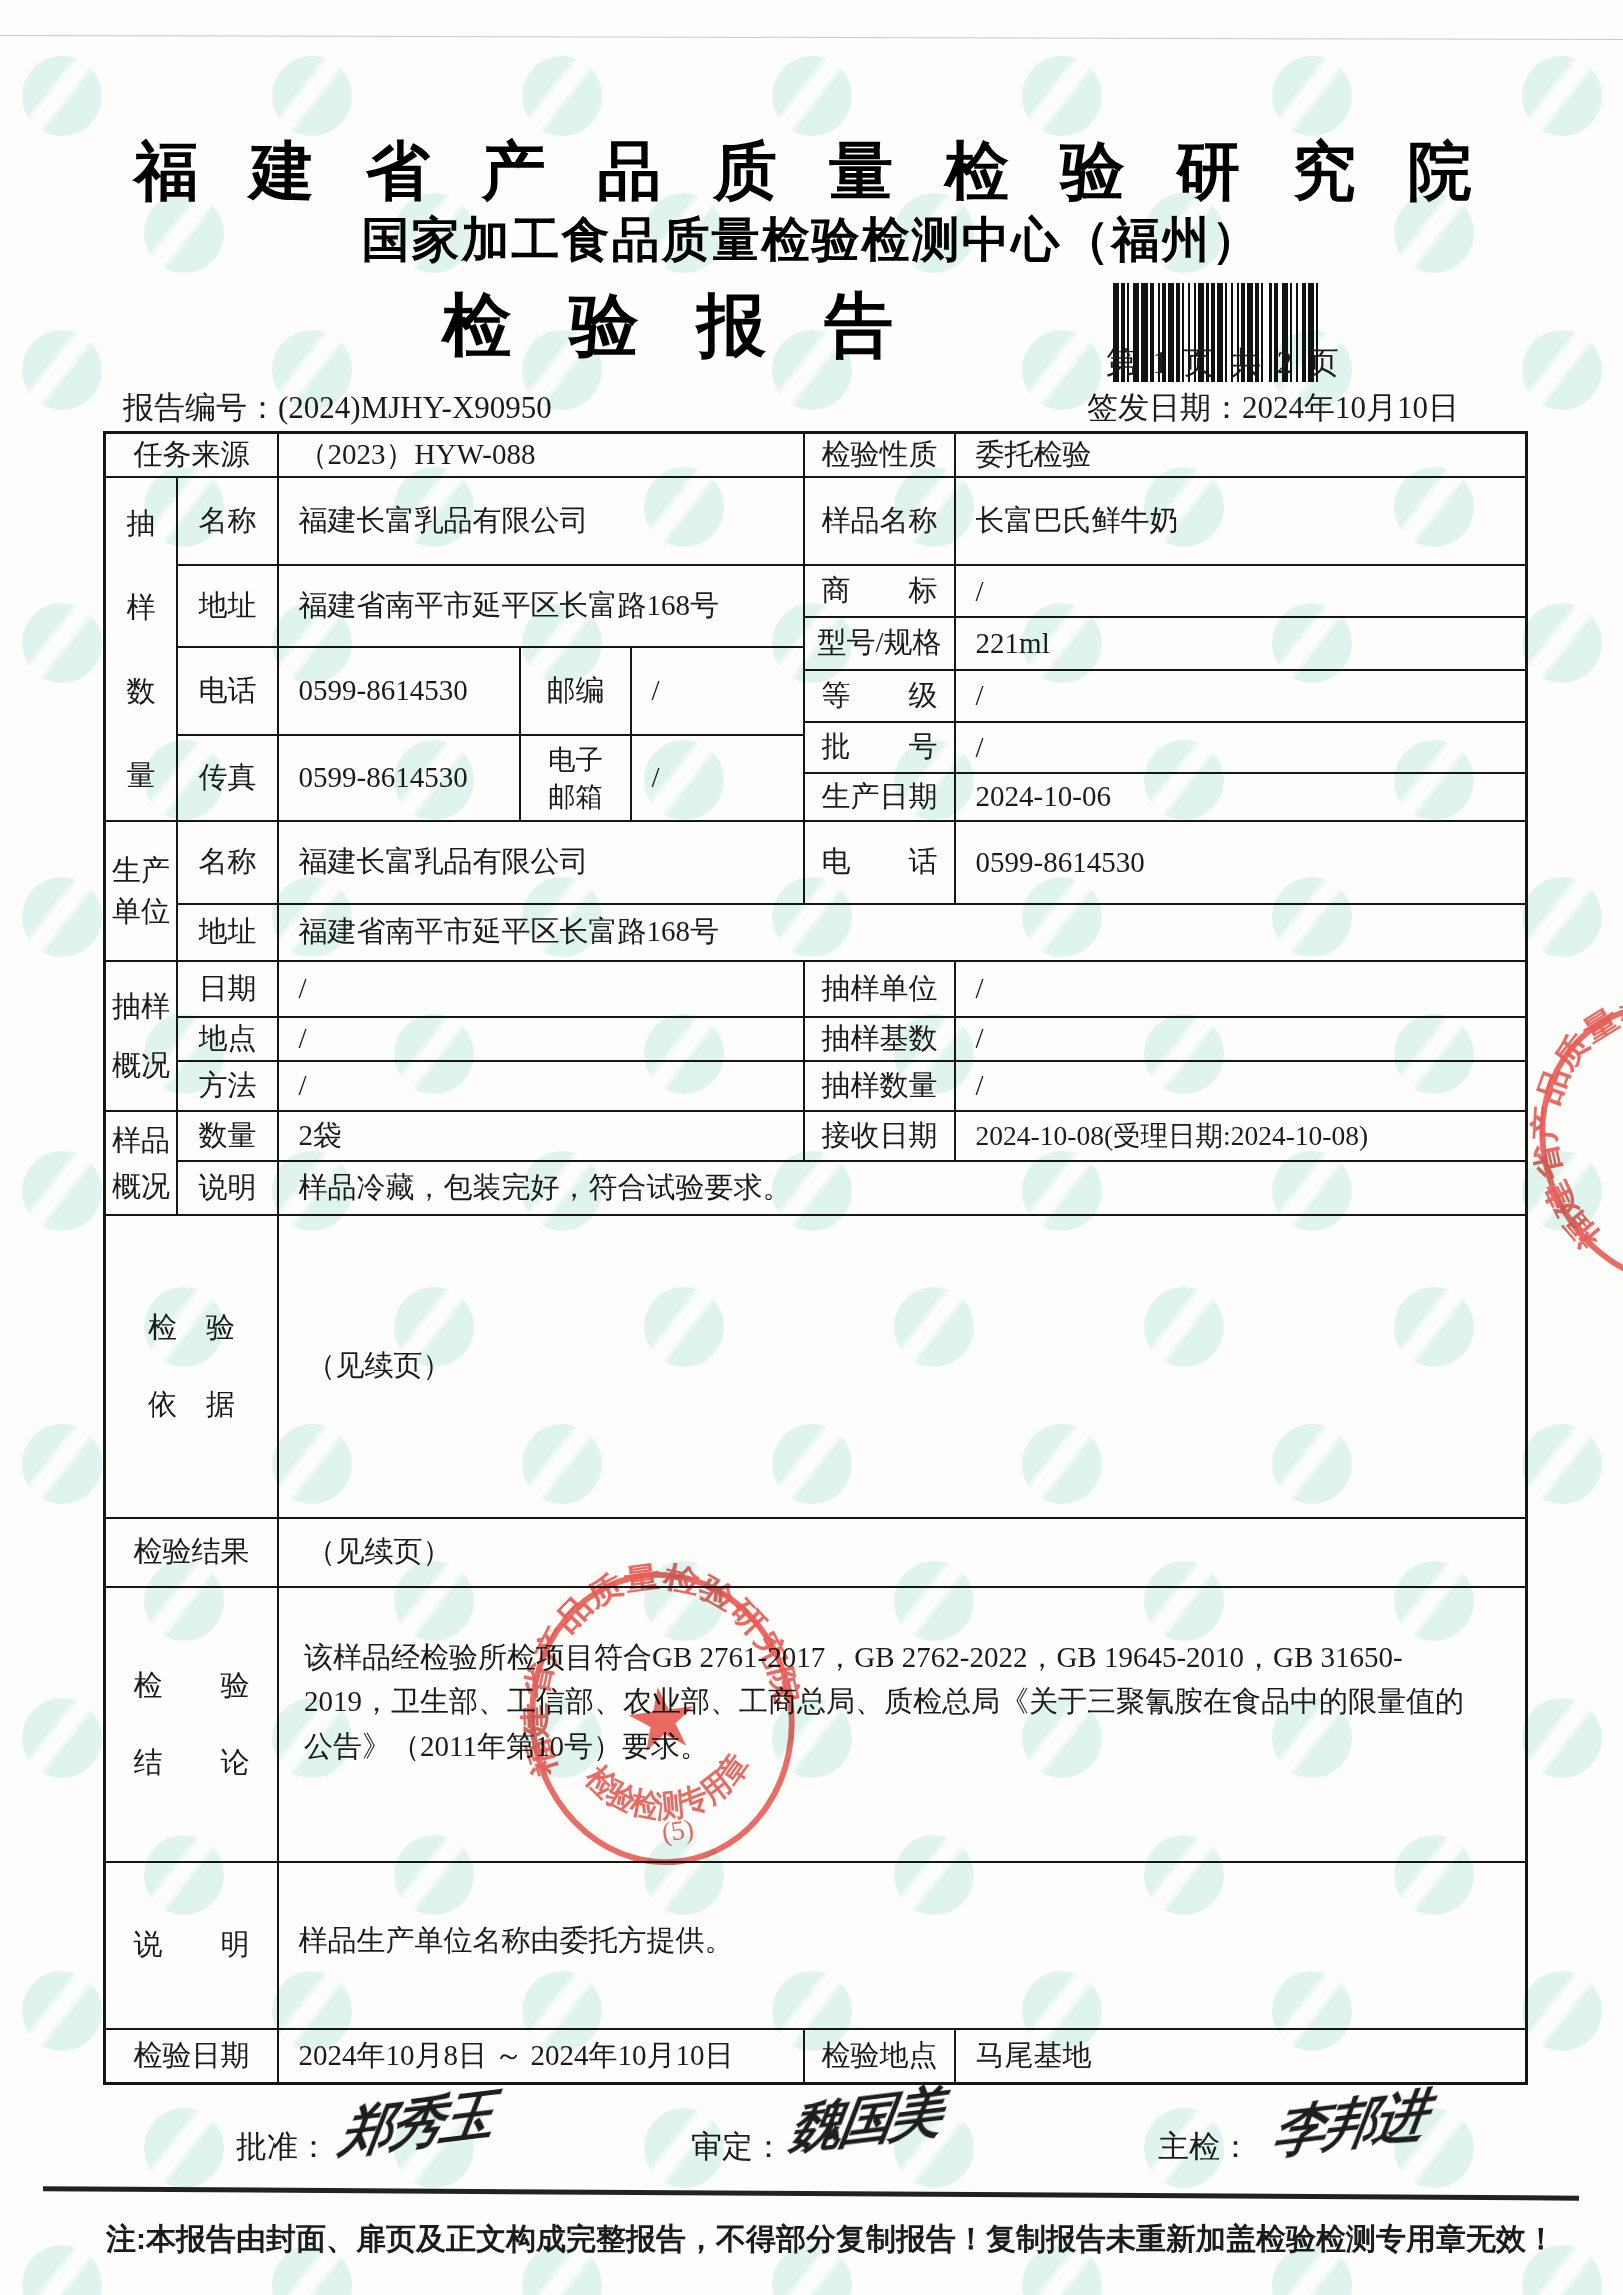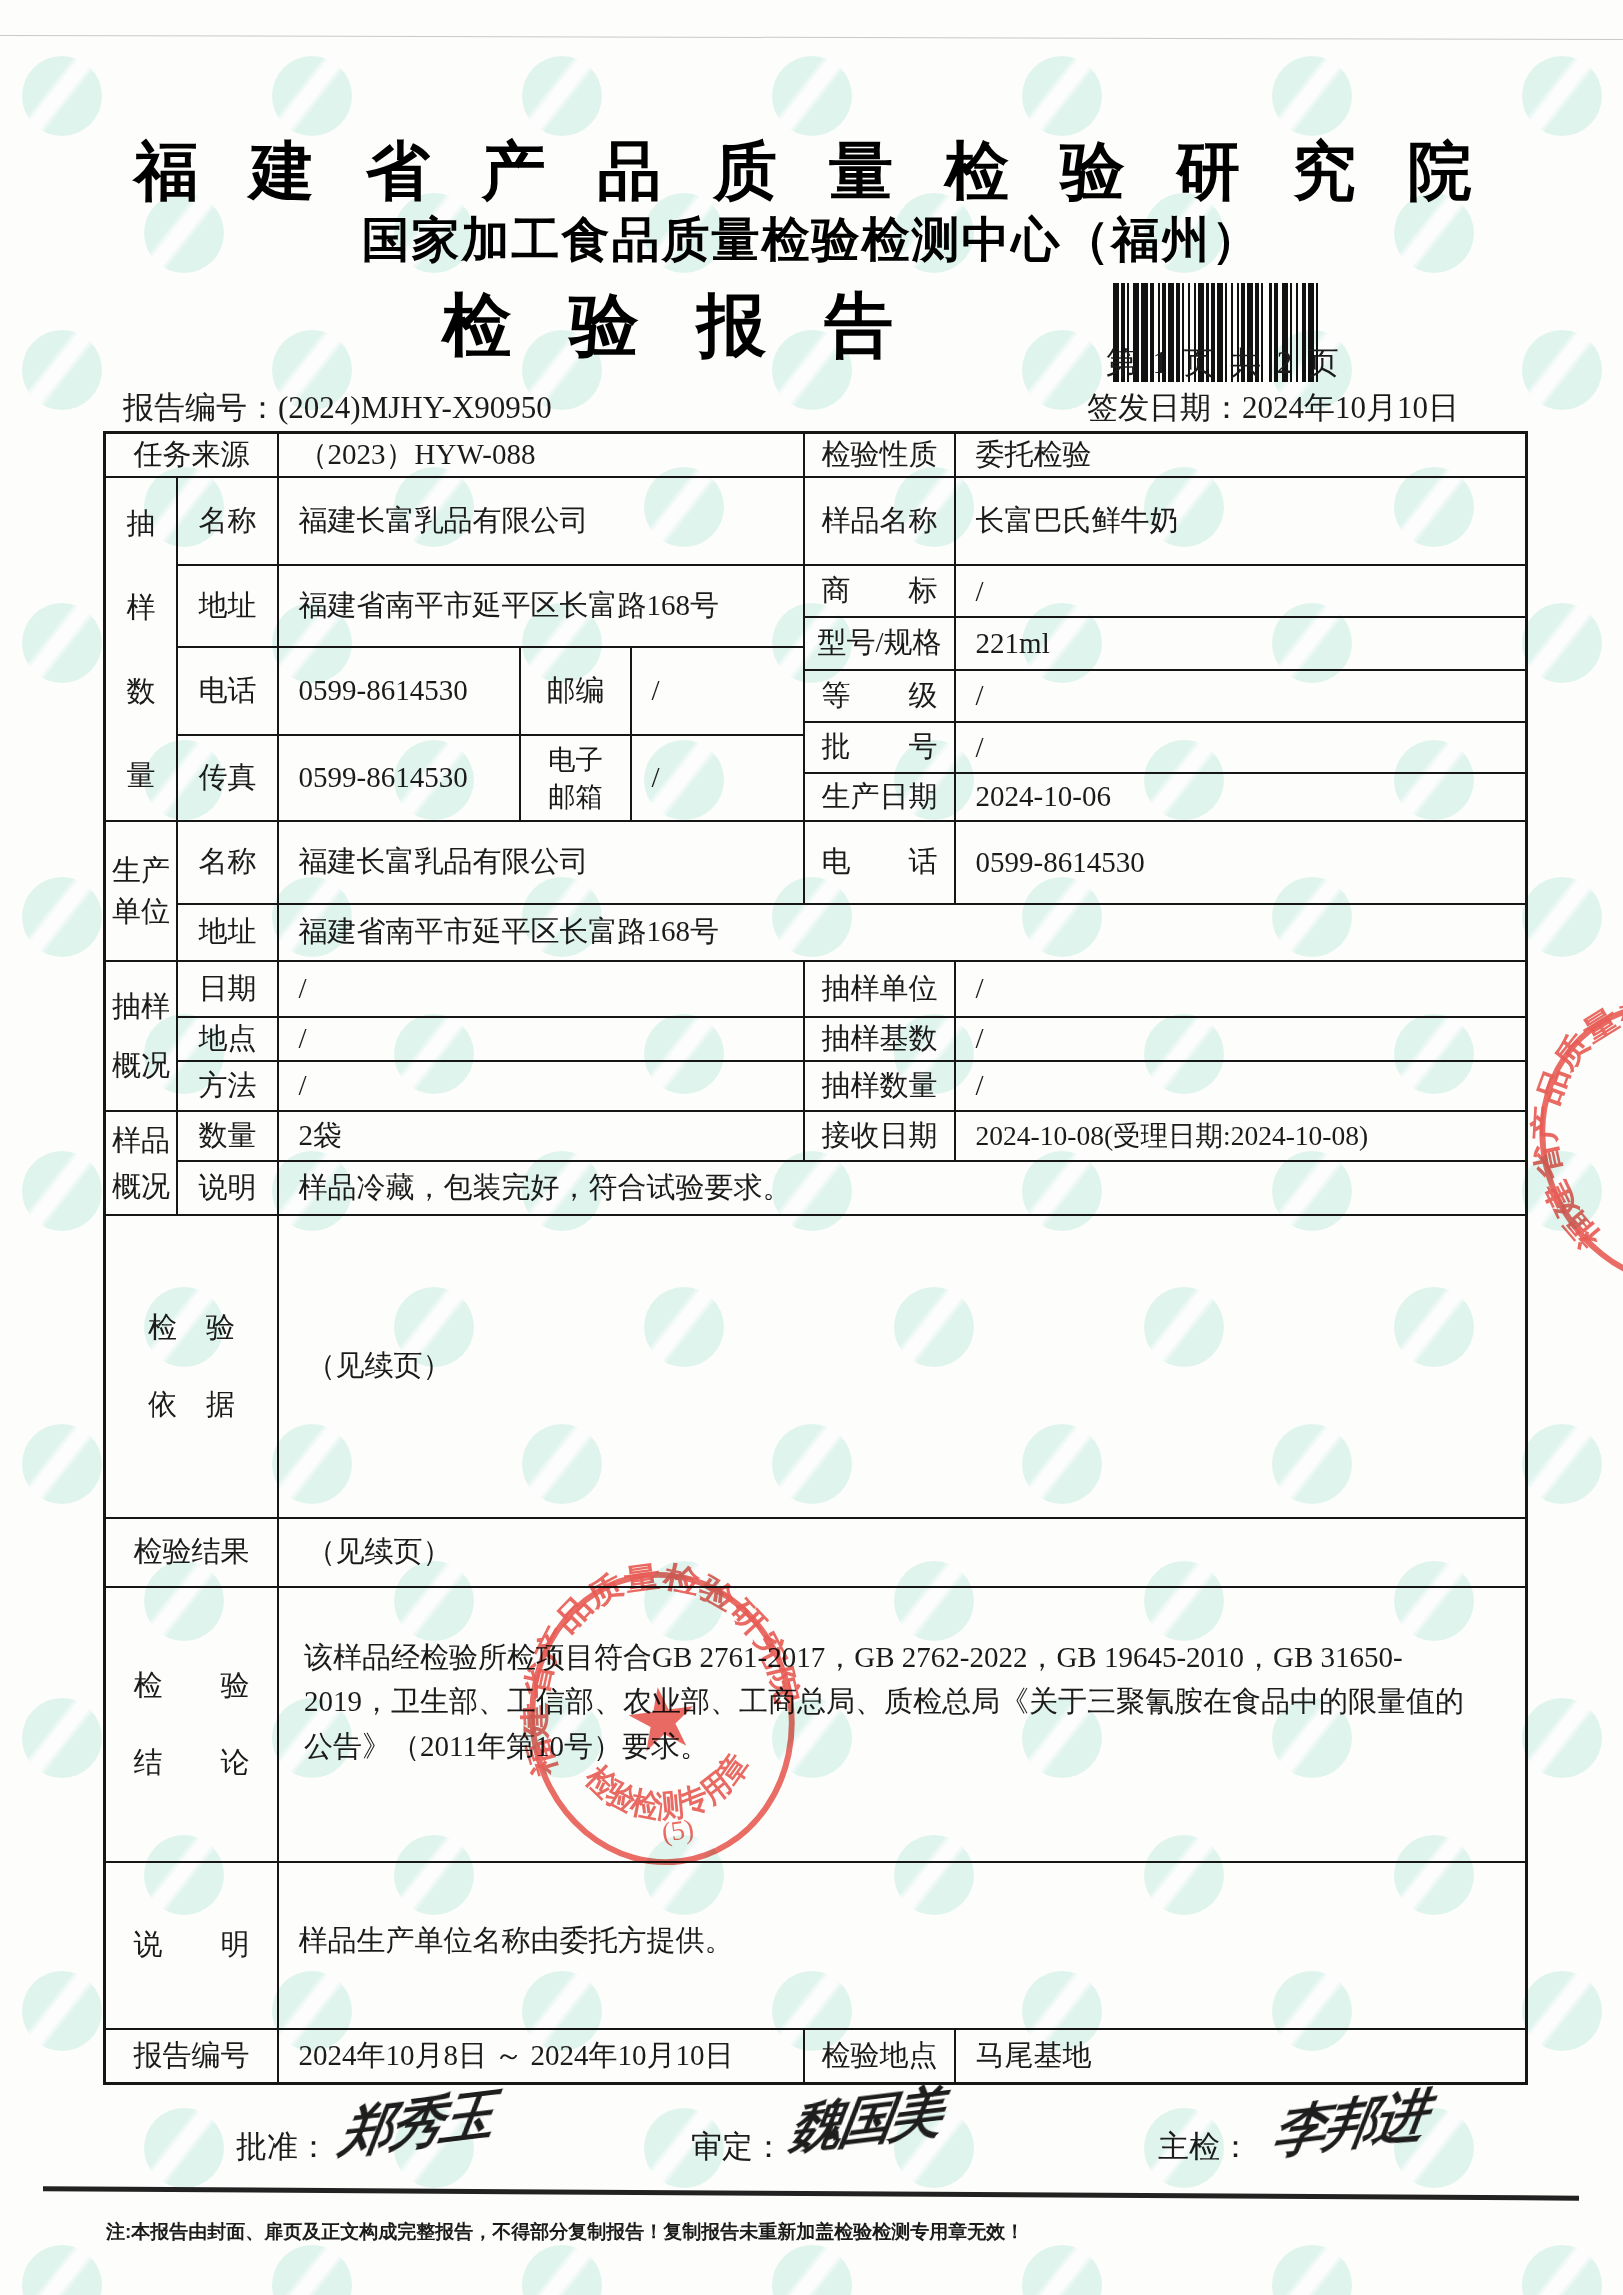--- a/index.html
+++ b/index.html
@@ -47,21 +47,21 @@
   .twol{flex-direction:column;justify-content:center;gap:37px;}
   .para{display:block;padding:47px 46px 0 25px;line-height:1.55;text-align:left;}
   .smallv{font-size:27.5px;}
 
   .sig-label{position:absolute;font-size:31px;z-index:1;}
   .sig{position:absolute;font-size:54px;font-weight:bold;font-style:italic;color:#1e1e1e;
        transform:rotate(-7deg) skewX(-16deg);letter-spacing:-3.3px;filter:blur(0.3px);z-index:1;}
 
   .rule{position:absolute;left:43px;top:2191px;width:1536px;height:4.6px;background:#222;transform:rotate(.35deg);z-index:1;}
   .footnote{position:absolute;left:106px;top:2219px;width:1486px;z-index:1;
-       font-family:"Liberation Sans","DejaVu Sans",sans-serif;font-weight:bold;font-size:19px;}
+       font-family:"Liberation Sans","DejaVu Sans",sans-serif;font-weight:bold;font-size:30px;}
 
   .stamp{position:absolute;z-index:2;mix-blend-mode:multiply;opacity:.92;}
 </style>
 </head>
 <body>
 
 <div class="page">
   <div class="layer-wm" id="wm-layer">
       <div class="wm" style="left: 21.6px; top: 56px;"></div>
       <div class="wm" style="left: 272px; top: 56px;"></div>
@@ -348,21 +348,21 @@
 
       <div class="c lab twol" style="grid-area:19/1/20/3">
         <span>检　　验</span>
         <span>结　　论</span>
       </div>
       <div class="c para no-r" style="grid-area:19/3/20/8">该样品经检验所检项目符合GB 2761-2017，GB 2762-2022，GB 19645-2010，GB 31650-2019，卫生部、工信部、农业部、工商总局、质检总局《关于三聚氰胺在食品中的限量值的公告》（2011年第10号）要求。</div>
 
       <div class="c lab" style="grid-area:20/1/21/3">说　　明</div>
       <div class="c val no-r" style="grid-area:20/3/21/8;align-items:flex-start;padding-top:58px">样品生产单位名称由委托方提供。</div>
 
-      <div class="c lab no-b" style="grid-area:21/1/22/3">报告编号</div>
+      <div class="c lab no-b" style="grid-area:21/1/22/3">检验日期</div>
       <div class="c val no-b" style="grid-area:21/3/22/6">2024年10月8日 ～ 2024年10月10日</div>
       <div class="c lab no-b" style="grid-area:21/6/22/7">检验地点</div>
       <div class="c val no-r no-b" style="grid-area:21/7/22/8">马尾基地</div>
     </div>
 
     <span class="sig-label" style="left:236px;top:2126px">批准：</span>
     <span class="sig" style="left:340px;top:2088px">郑秀玉</span>
     <span class="sig-label" style="left:691px;top:2126px">审定：</span>
     <span class="sig" style="left:789px;top:2085px">魏国美</span>
     <span class="sig-label" style="left:1158px;top:2126px">主检：</span>

